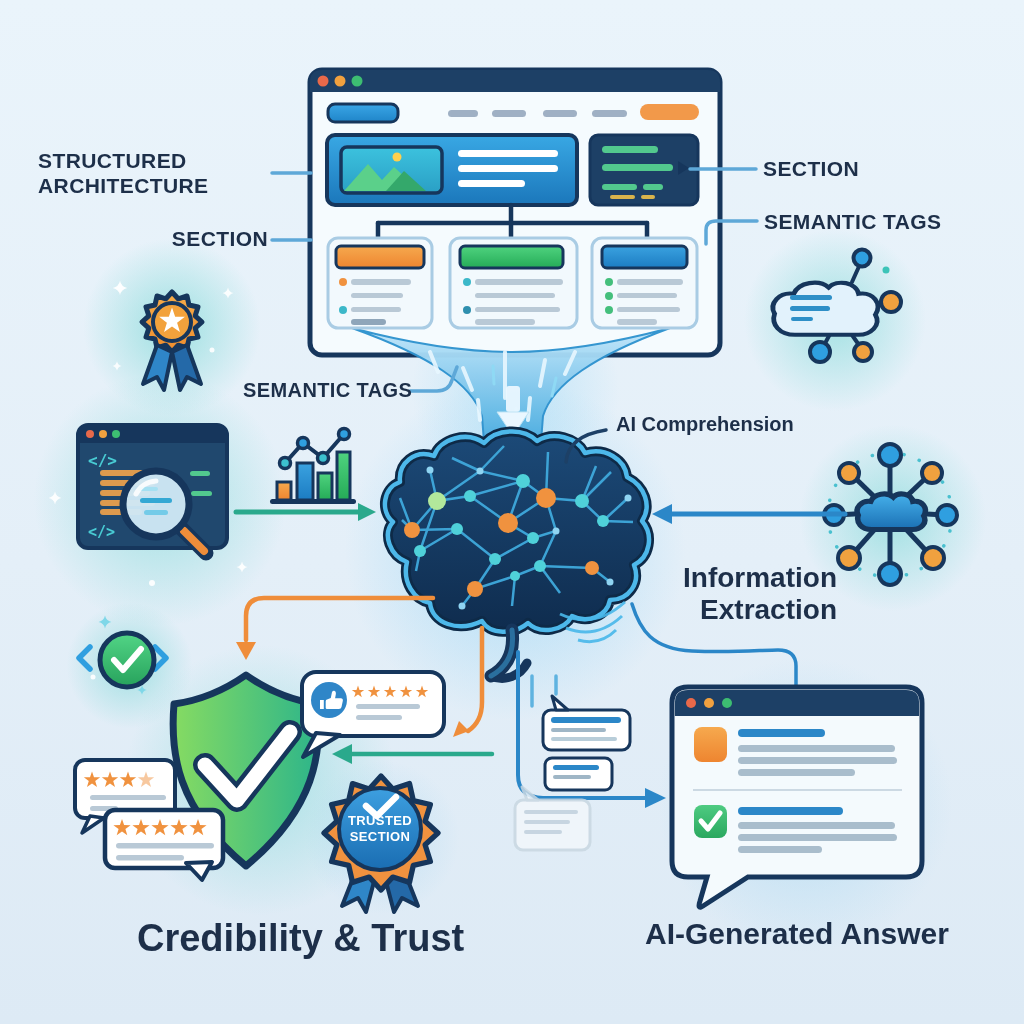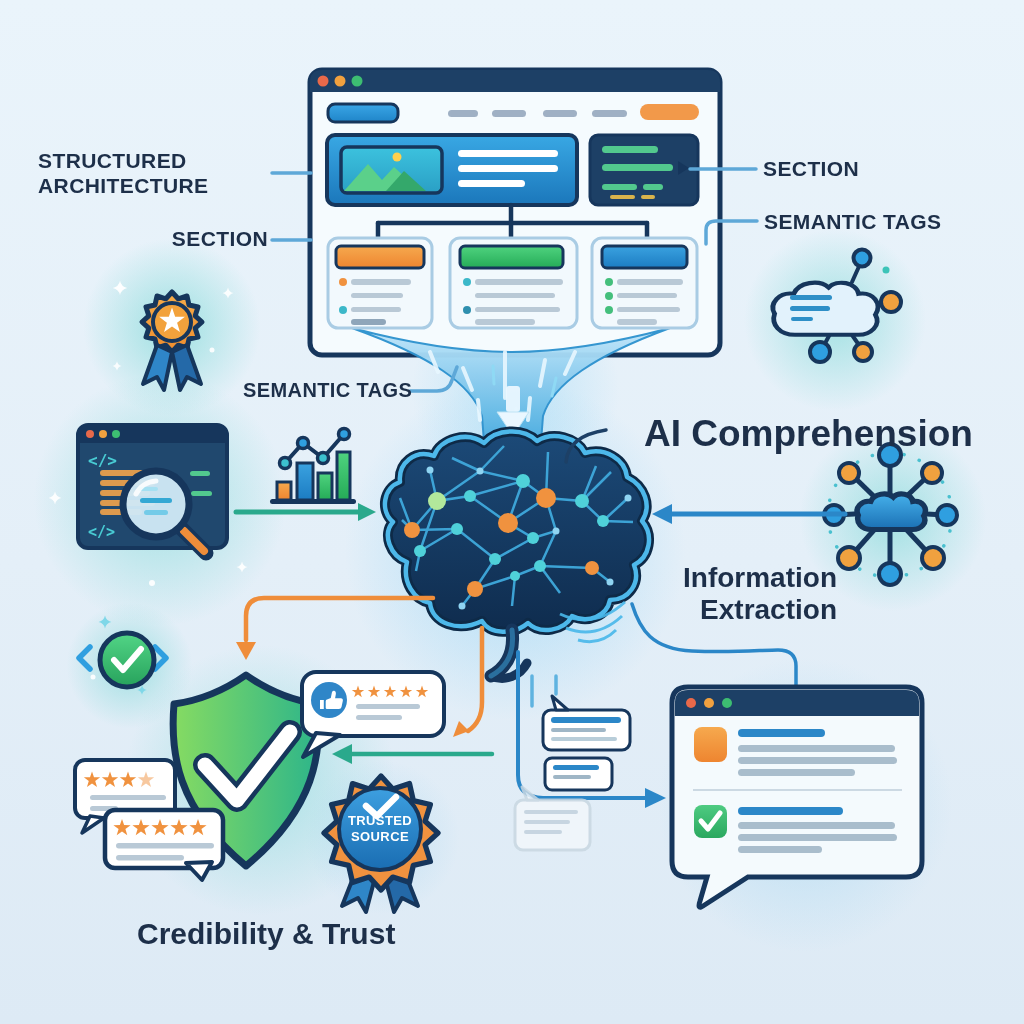--- a/index.html
+++ b/index.html
@@ -514,20 +514,21 @@
       </g>
     </g>
   </svg>
 
   <div class="label" style="right:756px;top:148px;width:230px;font-size:21px;line-height:25px;letter-spacing:.4px;">STRUCTURED
 ARCHITECTURE</div>
   <div class="label" style="right:756px;top:227px;width:230px;text-align:right;font-size:21px;letter-spacing:.4px;">SECTION</div>
   <div class="label" style="left:763px;top:157px;font-size:21px;letter-spacing:.4px;">SECTION</div>
   <div class="label" style="left:764px;top:210px;font-size:21px;letter-spacing:.4px;">SEMANTIC TAGS</div>
   <div class="label" style="left:243px;top:379px;font-size:20px;letter-spacing:.4px;">SEMANTIC TAGS</div>
-  <div class="label" style="left:644px;top:413px;font-size:37px;">AI Comprehension</div>
+  <div class="label" style="left:616px;top:413px;font-size:20px;">AI Comprehension</div>
   <div class="label" style="left:632px;top:562px;width:205px;text-align:right;font-size:28px;line-height:32px;">Information
 Extraction</div>
-  <div class="label" style="left:137px;top:917px;font-size:30px;">Credibility &amp; Trust</div>
+  <div class="label" style="left:137px;top:917px;font-size:38px;">Credibility &amp; Trust</div>
+  <div class="label" style="left:645px;top:917px;font-size:30px;">AI-Generated Answer</div>
   <div class="badge-text" style="left:341px;top:813px;width:78px;font-size:13px;line-height:16px;letter-spacing:.4px;">TRUSTED
-SOURCE</div>
+SECTION</div>
 
 </div>
 
 </body></html>

